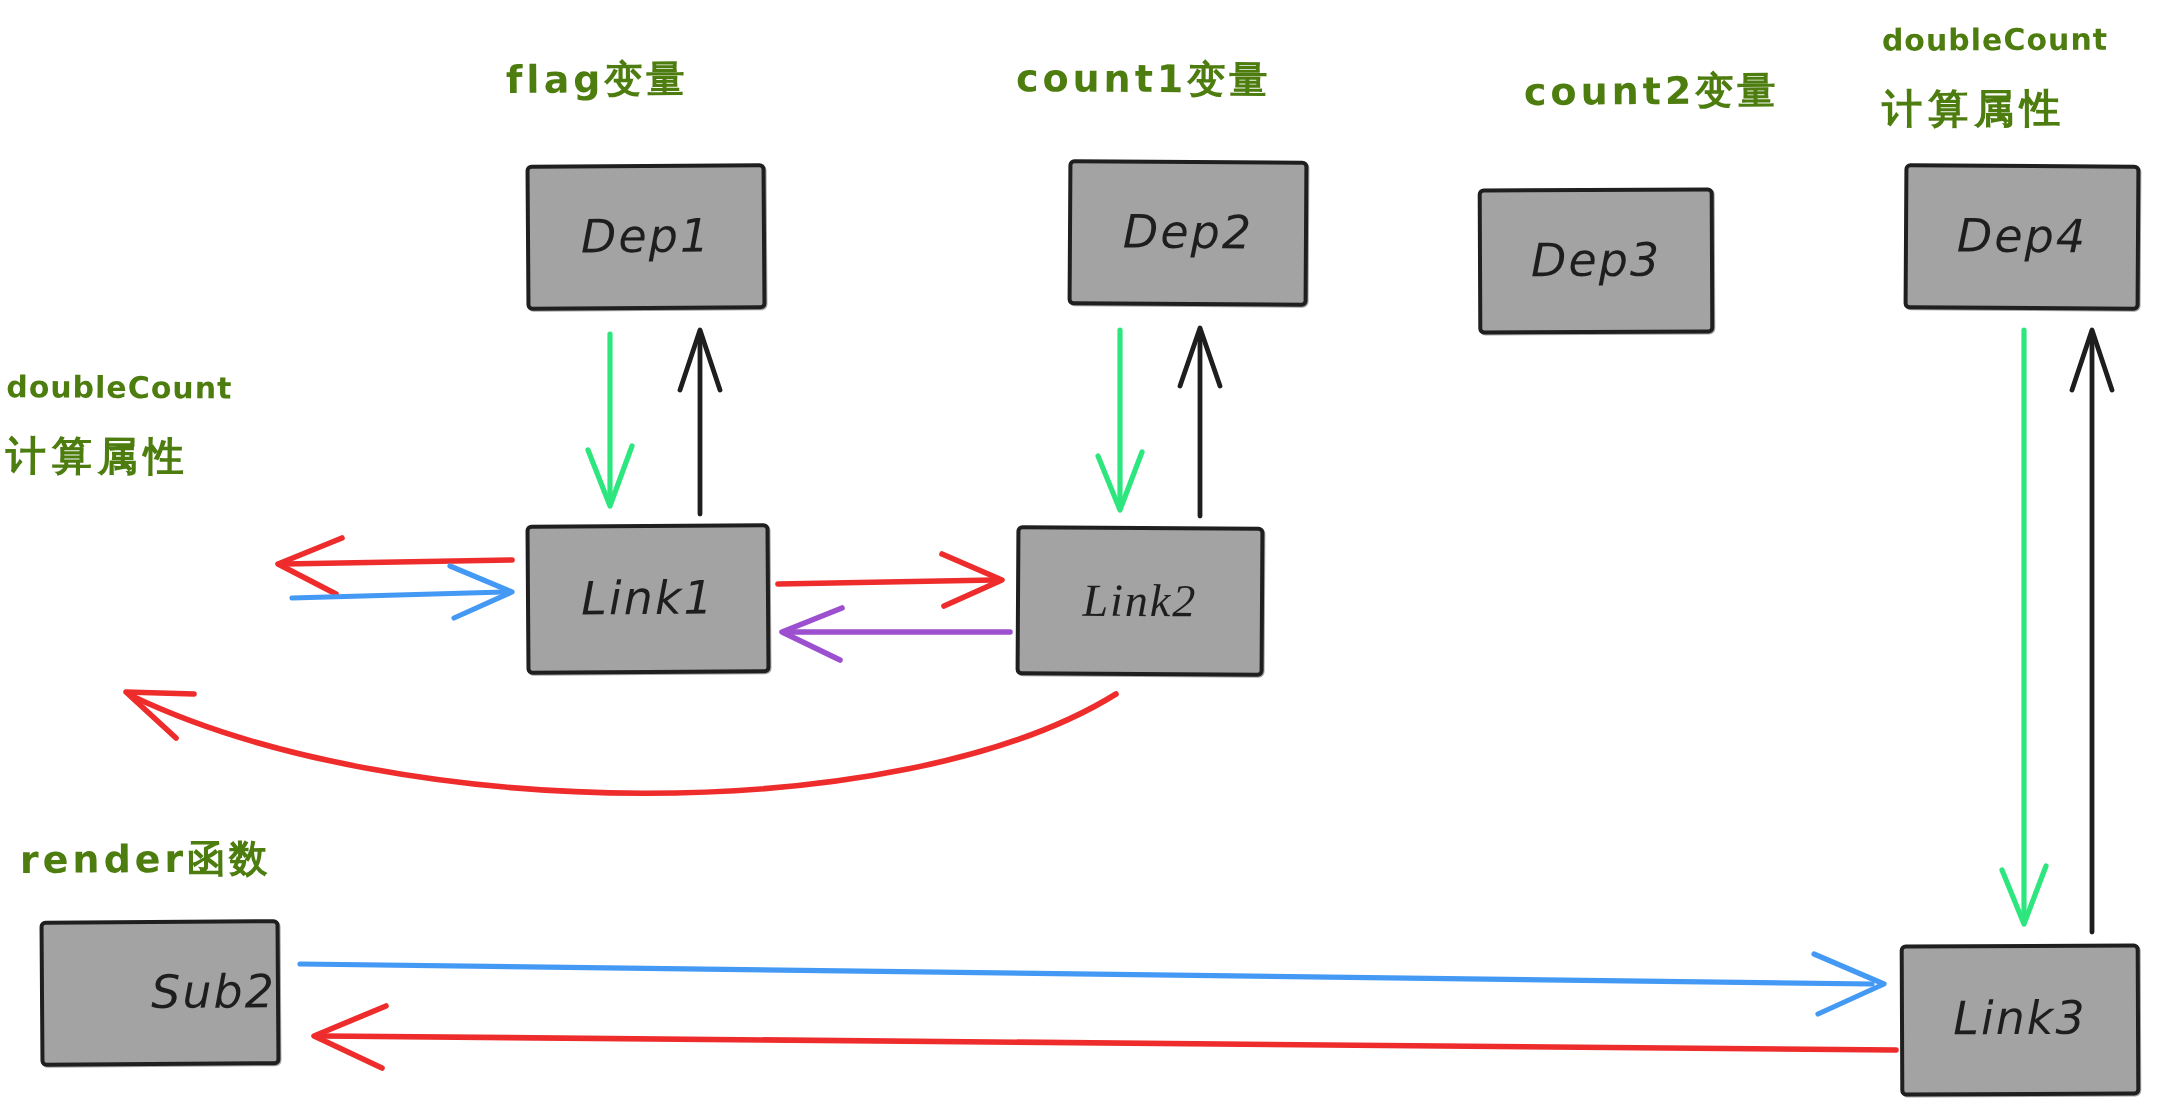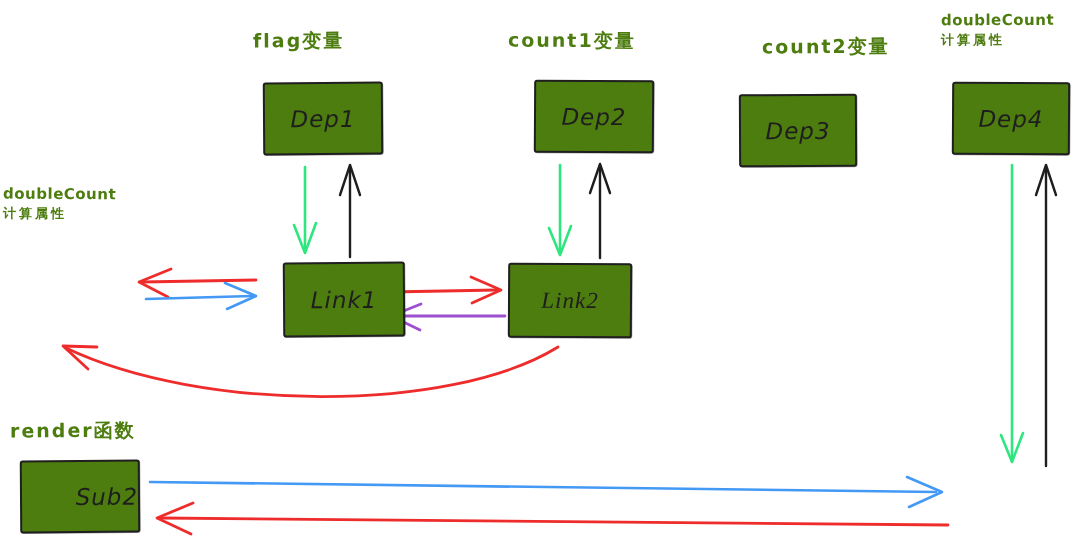--- a/index.html
+++ b/index.html
@@ -12,21 +12,21 @@
   }
   .edges{
     position:absolute;left:0;top:0;width:1080px;height:558px;
     pointer-events:none;
   }
   .edges g{pointer-events:stroke;}
   .node{
     position:absolute;
     border:2.5px solid #1f1f1f;
     border-radius:3px;
-    background:#4d7c0f;
+    background:#a3a3a3;
     display:flex;align-items:center;justify-content:center;
     box-sizing:border-box;
     box-shadow:0.5px 0.5px 0 rgba(0,0,0,0.35);
   }
   .node-label{
     font-size:23px;
     font-style:italic;
     color:#1e1e1e;
     letter-spacing:1px;
     user-select:none;
@@ -42,24 +42,24 @@
     user-select:none;
   }
   .annot .small-line{
     display:block;
     font-size:15px;
     font-weight:600;
     letter-spacing:0.5px;
   }
   .annot .big-line{
     display:block;
-    font-size:13px;
+    font-size:20px;
     font-weight:600;
     letter-spacing:3px;
-    margin-top:4px;
+    margin-top:14px;
   }
   .r1{transform:rotate(-0.4deg);}
   .r2{transform:rotate(0.35deg);}
   .r3{transform:rotate(-0.25deg);}
 </style>
 </head>
 <body>
 
 <div class="canvas">
 
@@ -159,26 +159,29 @@
 
   <div class="node r3" style="left:739px;top:82px;width:118px;height:73px;margin-top:12px;">
     <span class="node-label">Dep3</span>
   </div>
 
   <div class="node r2" style="left:952px;top:82px;width:118px;height:73px;">
     <span class="node-label">Dep4</span>
   </div>
 
 
-  <div class="node r1" style="left:263px;top:262px;width:122px;height:75px;margin-left:20px;">
+  <div class="node r1" style="left:263px;top:262px;width:122px;height:75px;">
     <span class="node-label">Link1</span>
   </div>
 
   <div class="node r2" style="left:508px;top:263px;width:124px;height:75px;font-family:Liberation Serif, serif;">
     <span class="node-label">Link2</span>
   </div>
 
   <div class="node r1" style="left:20px;top:460px;width:120px;height:73px;justify-content:flex-end;">
     <span class="node-label">Sub2</span>
   </div>
 
+  <div class="node r3" style="left:950px;top:472px;width:120px;height:76px;">
+    <span class="node-label">Link3</span>
+  </div>
 
 </div>
 
 </body></html>

